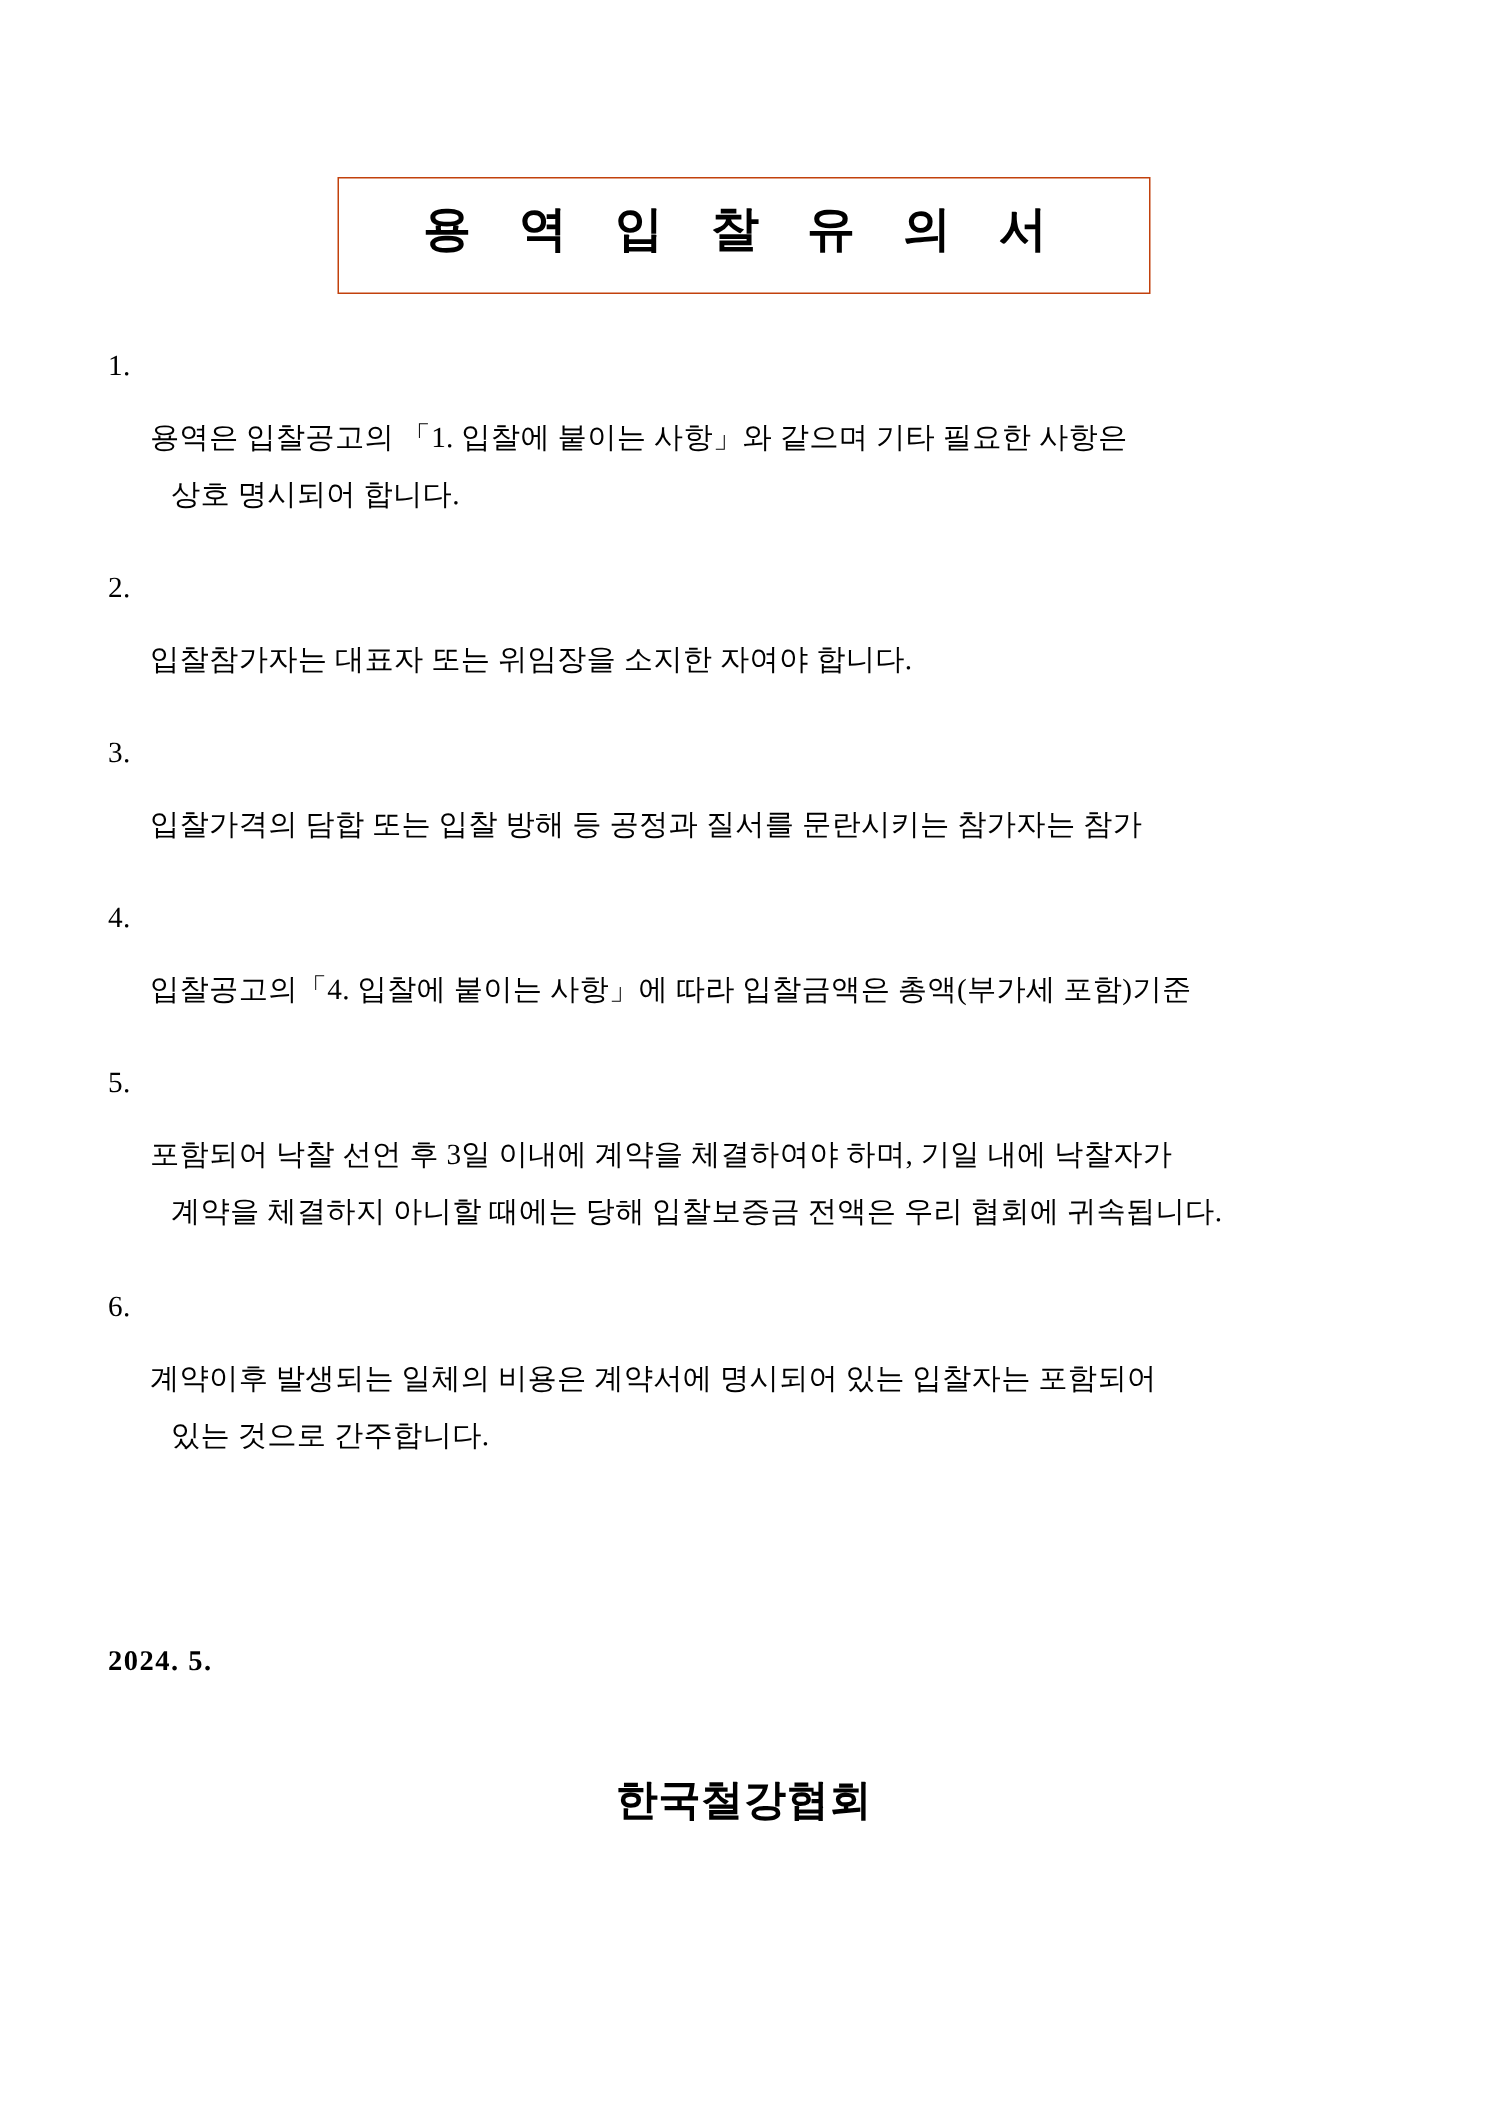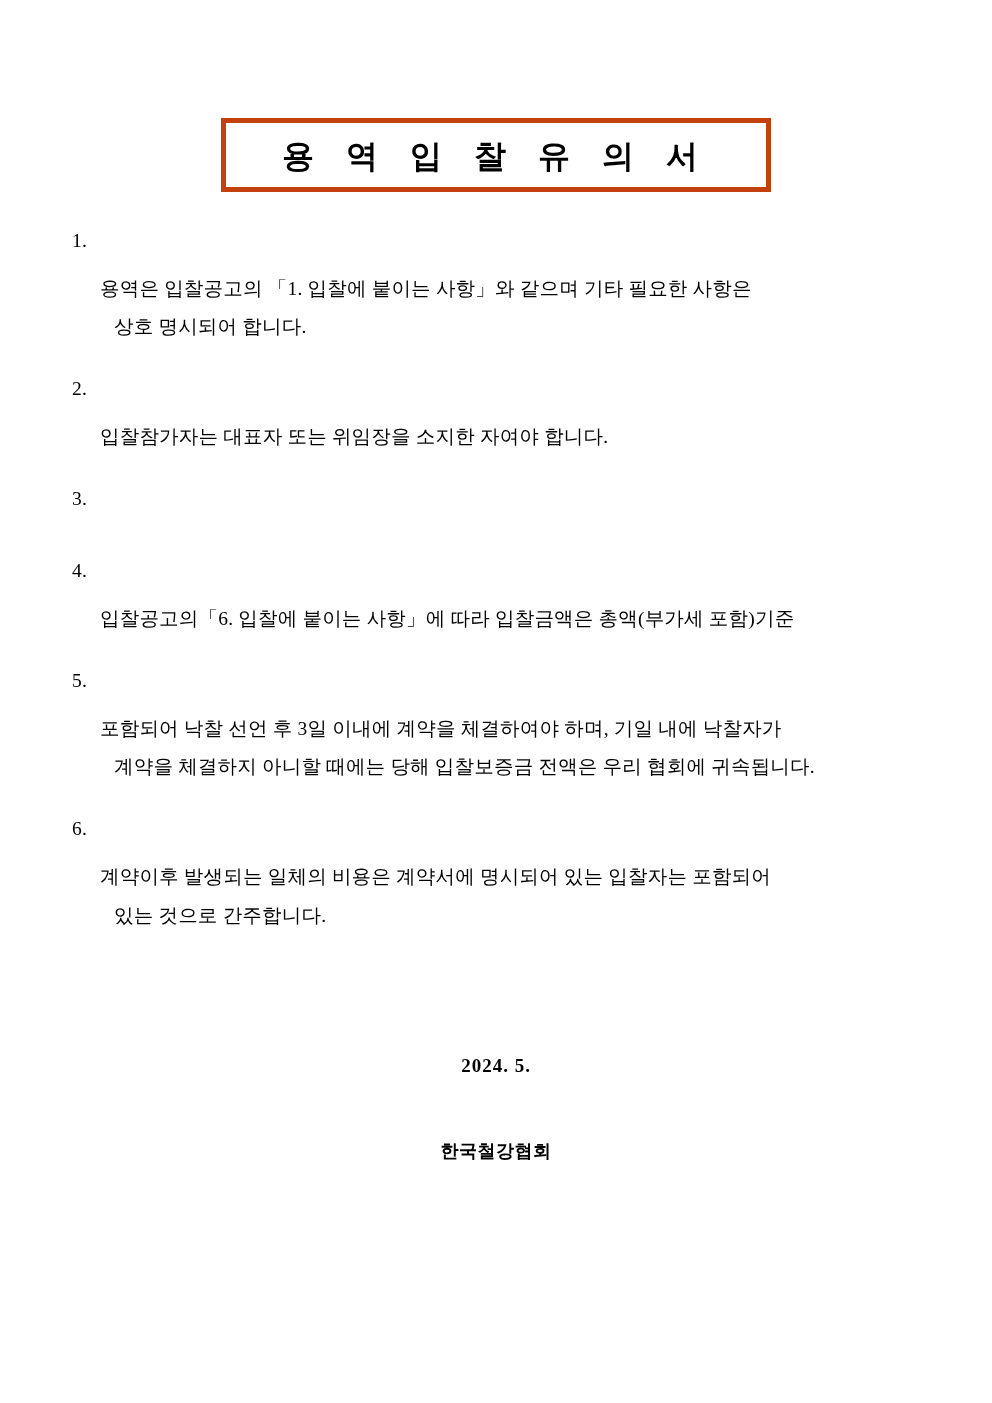--- a/index.html
+++ b/index.html
@@ -22,22 +22,22 @@
     padding: 0 72px;
   }
 
   
   .title-wrap {
     display: flex;
     justify-content: center;
     margin-top: 118px;
   }
   .title-box {
-    border: 5px solid #c2410c;
-    padding: 14px 56px 12px 56px;
+    border: 1px solid #c2410c;
+    padding: 14px 56px 24px 56px;
     min-width: 462px;
     text-align: center;
     box-sizing: border-box;
   }
   .title-text {
     font-size: 32px;
     font-weight: bold;
     letter-spacing: 12px;
     line-height: 1.2;
     white-space: nowrap;
@@ -77,29 +77,28 @@
     margin-top: 48px;
   }
   .item .body .cont {
     display: block;
     padding-left: 14px;
   }
 
   
   .date {
     margin-top: 120px;
-    text-align: center;
     font-size: 19px;
     font-weight: bold;
     letter-spacing: 1px;
   }
   .signature {
     margin-top: 62px;
     text-align: center;
-    font-size: 18px;
+    font-size: 28px;
     font-weight: bold;
     letter-spacing: 0.5px;
   }
 </style>
 </head>
 <body>
 
 <div class="page">
 
   <div class="title-wrap">
@@ -122,27 +121,28 @@
     <div class="item">
       <div class="num">2.</div>
       <div class="body">
         <span class="l1">입찰참가자는 대표자 또는 위임장을 소지한 자여야 합니다.</span>
       </div>
     </div>
 
     <div class="item">
       <div class="num">3.</div>
       <div class="body">
+        <span class="l1">입찰가격의 담합 또는 입찰 방해 등 공정과 질서를 문란시키는 참가자는 참가</span>
       </div>
     </div>
 
     <div class="item">
       <div class="num">4.</div>
       <div class="body">
-        <span class="l1">입찰공고의「6. 입찰에 붙이는 사항」에 따라 입찰금액은 총액(부가세 포함)기준</span>
+        <span class="l1">입찰공고의「4. 입찰에 붙이는 사항」에 따라 입찰금액은 총액(부가세 포함)기준</span>
       </div>
     </div>
 
     <div class="item">
       <div class="num">5.</div>
       <div class="body">
         <span class="l1">포함되어 낙찰 선언 후 3일 이내에 계약을 체결하여야 하며, 기일 내에 낙찰자가</span>
         <span class="cont">계약을 체결하지 아니할 때에는 당해 입찰보증금 전액은 우리 협회에 귀속됩니다.</span>
       </div>
     </div>

